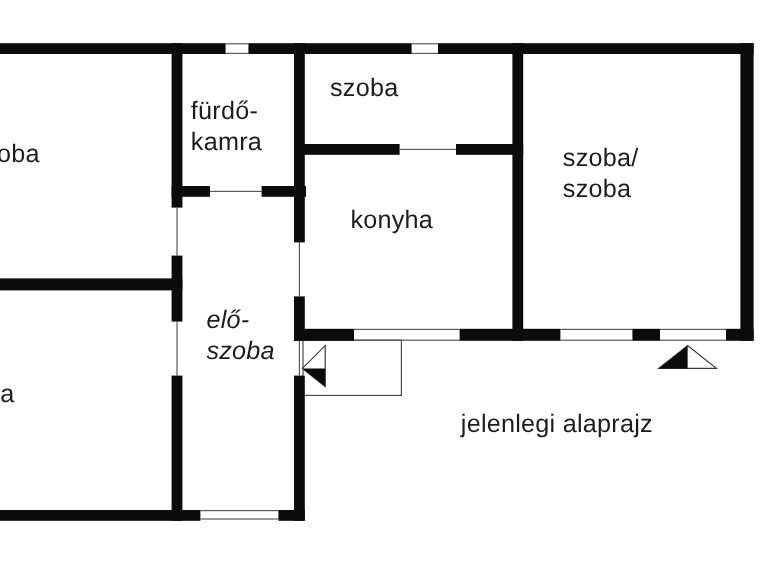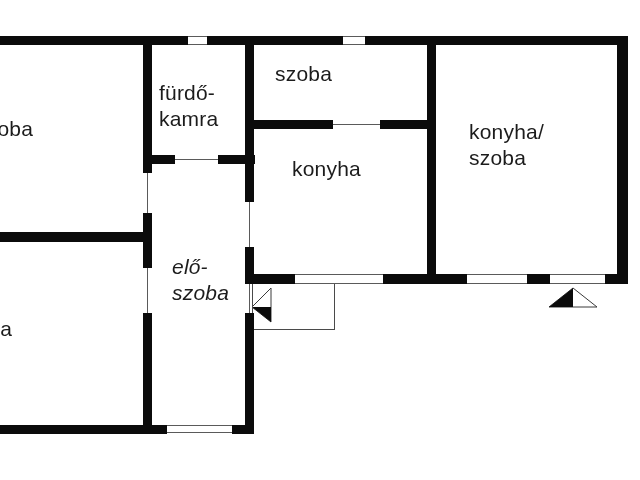--- a/index.html
+++ b/index.html
@@ -51,20 +51,21 @@
 </head>
 <body>
 
 <div id="plan">
   <svg id="arrow-layer" viewBox="0 0 640 480">
       <polygon points="271,288 252,307 271,322" fill="#ffffff" stroke="#3a3a3a" stroke-width="1"></polygon>
       <polygon points="252,307 271,307 271,322" fill="#0b0b0b"></polygon>
       <polygon points="573,288 549,307 597,307" fill="#ffffff" stroke="#3a3a3a" stroke-width="1"></polygon>
       <polygon points="573,288 549,307 573,307" fill="#0b0b0b"></polygon>
     </svg>
+  <div id="caption">jelenlegi alaprajz</div>
 <div class="porch" style="left: 252px; top: 283px; width: 83px; height: 47px;"></div>
     <div class="thin" style="left: 188px; top: 36px; width: 19px; height: 1px;"></div>
     <div class="thin" style="left: 188px; top: 44px; width: 19px; height: 1px;"></div>
     <div class="thin" style="left: 343px; top: 36px; width: 22px; height: 1px;"></div>
     <div class="thin" style="left: 343px; top: 44px; width: 22px; height: 1px;"></div>
     <div class="thin" style="left: 147px; top: 173px; width: 1px; height: 40px;"></div>
     <div class="thin" style="left: 147px; top: 268px; width: 1px; height: 45px;"></div>
     <div class="thin" style="left: 249px; top: 202px; width: 1px; height: 45px;"></div>
     <div class="thin" style="left: 249px; top: 284px; width: 1px; height: 29px;"></div>
     <div class="thin" style="left: 175px; top: 159px; width: 43px; height: 1px;"></div>
@@ -96,19 +97,19 @@
     <div class="wall" style="left: 383px; top: 274px; width: 84px; height: 10px;"></div>
     <div class="wall" style="left: 527px; top: 274px; width: 23px; height: 10px;"></div>
     <div class="wall" style="left: 605px; top: 274px; width: 23px; height: 10px;"></div>
     <div class="wall" style="left: 0px; top: 232px; width: 152px; height: 10px;"></div>
     <div class="wall" style="left: 0px; top: 425px; width: 167px; height: 9px;"></div>
     <div class="wall" style="left: 232px; top: 425px; width: 22px; height: 9px;"></div>
     <div class="room-label" style="left: -24px; top: 116px;">szoba</div>
     <div class="room-label" style="left: 159px; top: 80px;">fürdő-
 kamra</div>
     <div class="room-label" style="left: 275px; top: 61px;">szoba</div>
-    <div class="room-label" style="left: 292px; top: 156px;">konyha</div>
-    <div class="room-label" style="left: 469px; top: 119px;">konyha/
+    <div class="room-label" style="left: 292px; top: 171px;">konyha</div>
+    <div class="room-label" style="left: 469px; top: 119px;">szoba/
 szoba</div>
     <div class="room-label" style="left: 172px; top: 254px; font-style: italic;">elő-
 szoba</div>
     <div class="room-label" style="left: -45px; top: 316px;">szoba</div>
   </div>
 
 </body></html>

